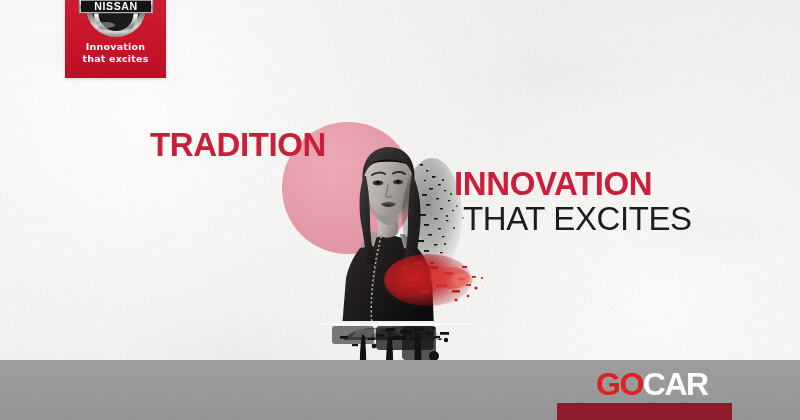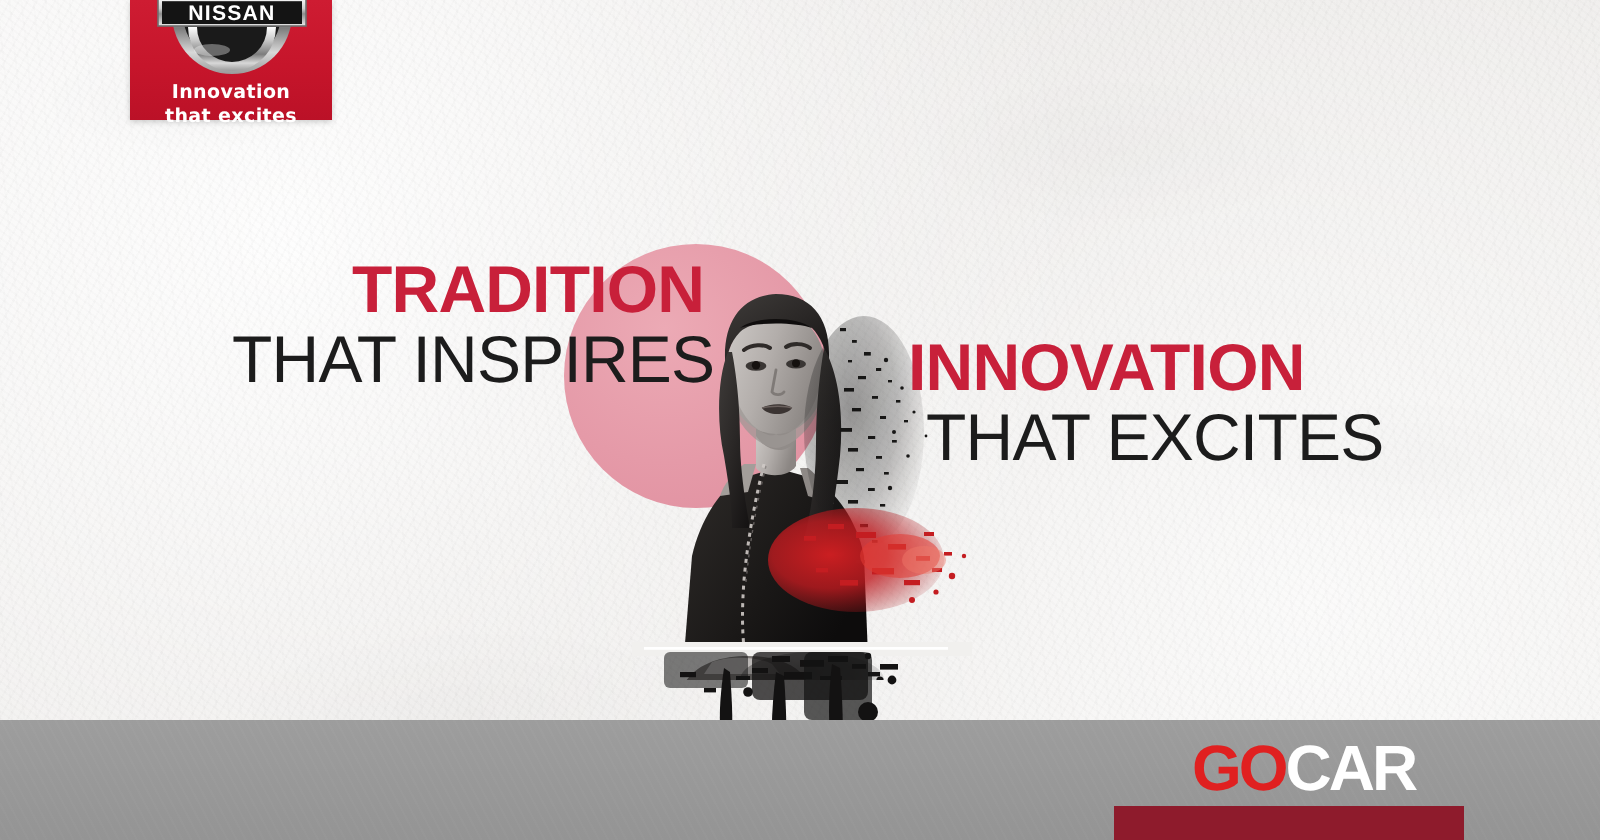--- a/index.html
+++ b/index.html
@@ -27,21 +27,21 @@
     position:absolute;inset:0;pointer-events:none;opacity:.5;
     background-image:
       radial-gradient(ellipse 120px 40px at 12% 12%, rgba(0,0,0,.035), rgba(0,0,0,0) 70%),
       radial-gradient(ellipse 160px 60px at 70% 18%, rgba(0,0,0,.03), rgba(0,0,0,0) 70%),
       radial-gradient(ellipse 200px 70px at 30% 85%, rgba(0,0,0,.03), rgba(0,0,0,0) 70%),
       radial-gradient(ellipse 140px 50px at 88% 55%, rgba(0,0,0,.03), rgba(0,0,0,0) 70%);
   }
 
   
   .nissan-badge{
-    position:absolute;left:65px;top:0;width:101px;height:60px;
+    position:absolute;left:65px;top:0;width:101px;height:78px;
     background:linear-gradient(180deg,#ce1c32 0%,#c6152b 55%,#bb1127 100%);
     box-shadow:0 1px 3px rgba(0,0,0,.18);
     display:flex;flex-direction:column;align-items:center;
   }
   .nissan-emblem{
     position:relative;width:78px;height:40px;margin-top:-1px;
   }
   .nissan-tagline{
     margin-top:2px;text-align:center;color:#ffffff;
     font-family:"DejaVu Sans", sans-serif;
@@ -49,21 +49,21 @@
   }
 
   
   .pink-circle{
     position:absolute;left:282px;top:122px;width:132px;height:132px;border-radius:50%;
     background:radial-gradient(circle at 38% 32%, #ecaab5 0%, #e59aa8 55%, #df8e9e 100%);
   }
 
   
   .hl{position:absolute;white-space:nowrap;}
-  .hl-left{left:176px;top:128px;}
+  .hl-left{left:150px;top:128px;}
   .hl-right{left:454px;top:167px;}
   .hl-top{
     font-size:33px;font-weight:bold;letter-spacing:-0.4px;line-height:34px;
     color:#c8203a;font-family:"Liberation Sans", sans-serif;
   }
   .hl-bot{
     font-size:33px;font-weight:normal;letter-spacing:-0.4px;line-height:36px;
     color:#1c1c1c;font-family:"Liberation Sans", sans-serif;
   }
   .hl-left .hl-bot{margin-left:-60px;}
@@ -329,21 +329,20 @@
         <circle cx="136" cy="14" r="2.2"></circle>
         <rect x="30" y="10" width="8" height="2.6"></rect>
         <rect x="130" y="6" width="9" height="2.8"></rect>
         <rect x="42" y="18" width="6" height="2.2"></rect>
       </g>
     </svg>
   </div>
 
   <div class="hl hl-left">
     <div class="hl-top">TRADITION</div>
-    <div class="hl-bot">THAT INSPIRES</div>
   </div>
 
   <div class="hl hl-right">
     <div class="hl-top">INNOVATION</div>
     <div class="hl-bot">THAT EXCITES</div>
   </div>
 
   <div class="gray-bar"></div>
   <div class="dark-red-bar"></div>
   <div class="gocar">

